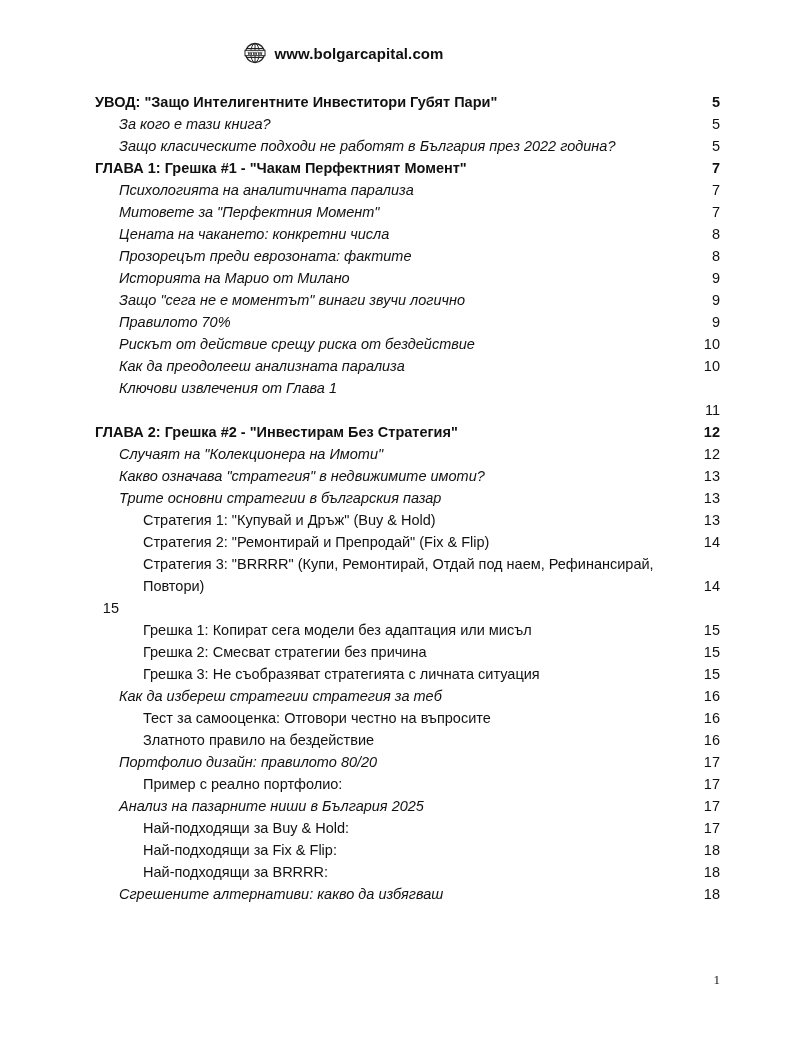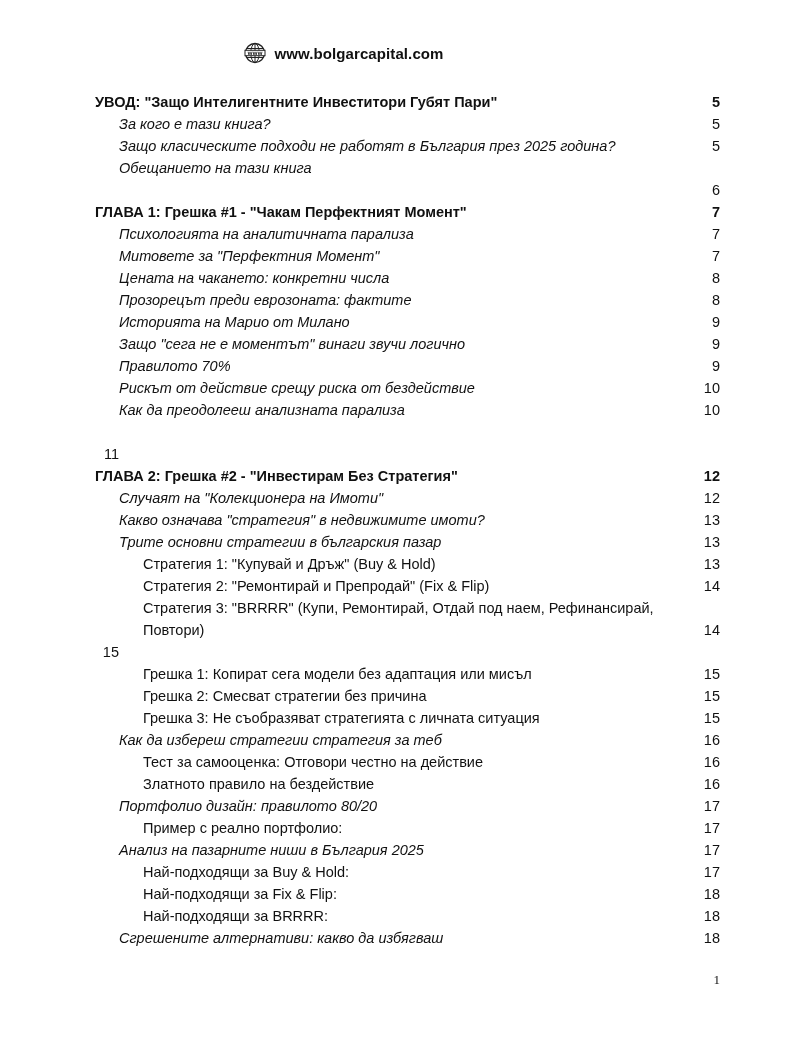--- a/index.html
+++ b/index.html
@@ -46,26 +46,22 @@
 <div class="toc" id="toc">
     <div class="row l0">
       <span class="label">УВОД: "Защо Интелигентните Инвеститори Губят Пари"</span>
       <span class="page">5</span>
     </div>
     <div class="row l1">
       <span class="label">За кого е тази книга?</span>
       <span class="page">5</span>
     </div>
     <div class="row l1">
-      <span class="label">Защо класическите подходи не работят в България през 2025 година?</span>
+      <span class="label">Защо класическите подходи не работят в България през 2022 година?</span>
       <span class="page">5</span>
-    </div>
-    <div class="row l1 orphan">
-      <span class="label">Обещанието на тази книга</span>
-      <span class="page">6</span>
     </div>
     <div class="row l0">
       <span class="label">ГЛАВА 1: Грешка #1 - "Чакам Перфектният Момент"</span>
       <span class="page">7</span>
     </div>
     <div class="row l1">
       <span class="label">Психологията на аналитичната парализа</span>
       <span class="page">7</span>
     </div>
     <div class="row l1">
@@ -94,20 +90,21 @@
     </div>
     <div class="row l1">
       <span class="label">Рискът от действие срещу риска от бездействие</span>
       <span class="page">10</span>
     </div>
     <div class="row l1">
       <span class="label">Как да преодолееш анализната парализа</span>
       <span class="page">10</span>
     </div>
     <div class="row l1 orphan">
+      <span class="label">Ключови извлечения от Глава 1</span>
       <span class="page">11</span>
     </div>
     <div class="row l0">
       <span class="label">ГЛАВА 2: Грешка #2 - "Инвестирам Без Стратегия"</span>
       <span class="page">12</span>
     </div>
     <div class="row l1">
       <span class="label">Случаят на "Колекционера на Имоти"</span>
       <span class="page">12</span>
     </div>
@@ -144,21 +141,21 @@
     </div>
     <div class="row l2">
       <span class="label">Грешка 3: Не съобразяват стратегията с личната ситуация</span>
       <span class="page">15</span>
     </div>
     <div class="row l1">
       <span class="label">Как да избереш стратегии стратегия за теб</span>
       <span class="page">16</span>
     </div>
     <div class="row l2">
-      <span class="label">Тест за самооценка: Отговори честно на действие</span>
+      <span class="label">Тест за самооценка: Отговори честно на въпросите</span>
       <span class="page">16</span>
     </div>
     <div class="row l2">
       <span class="label">Златното правило на бездействие</span>
       <span class="page">16</span>
     </div>
     <div class="row l1">
       <span class="label">Портфолио дизайн: правилото 80/20</span>
       <span class="page">17</span>
     </div>

